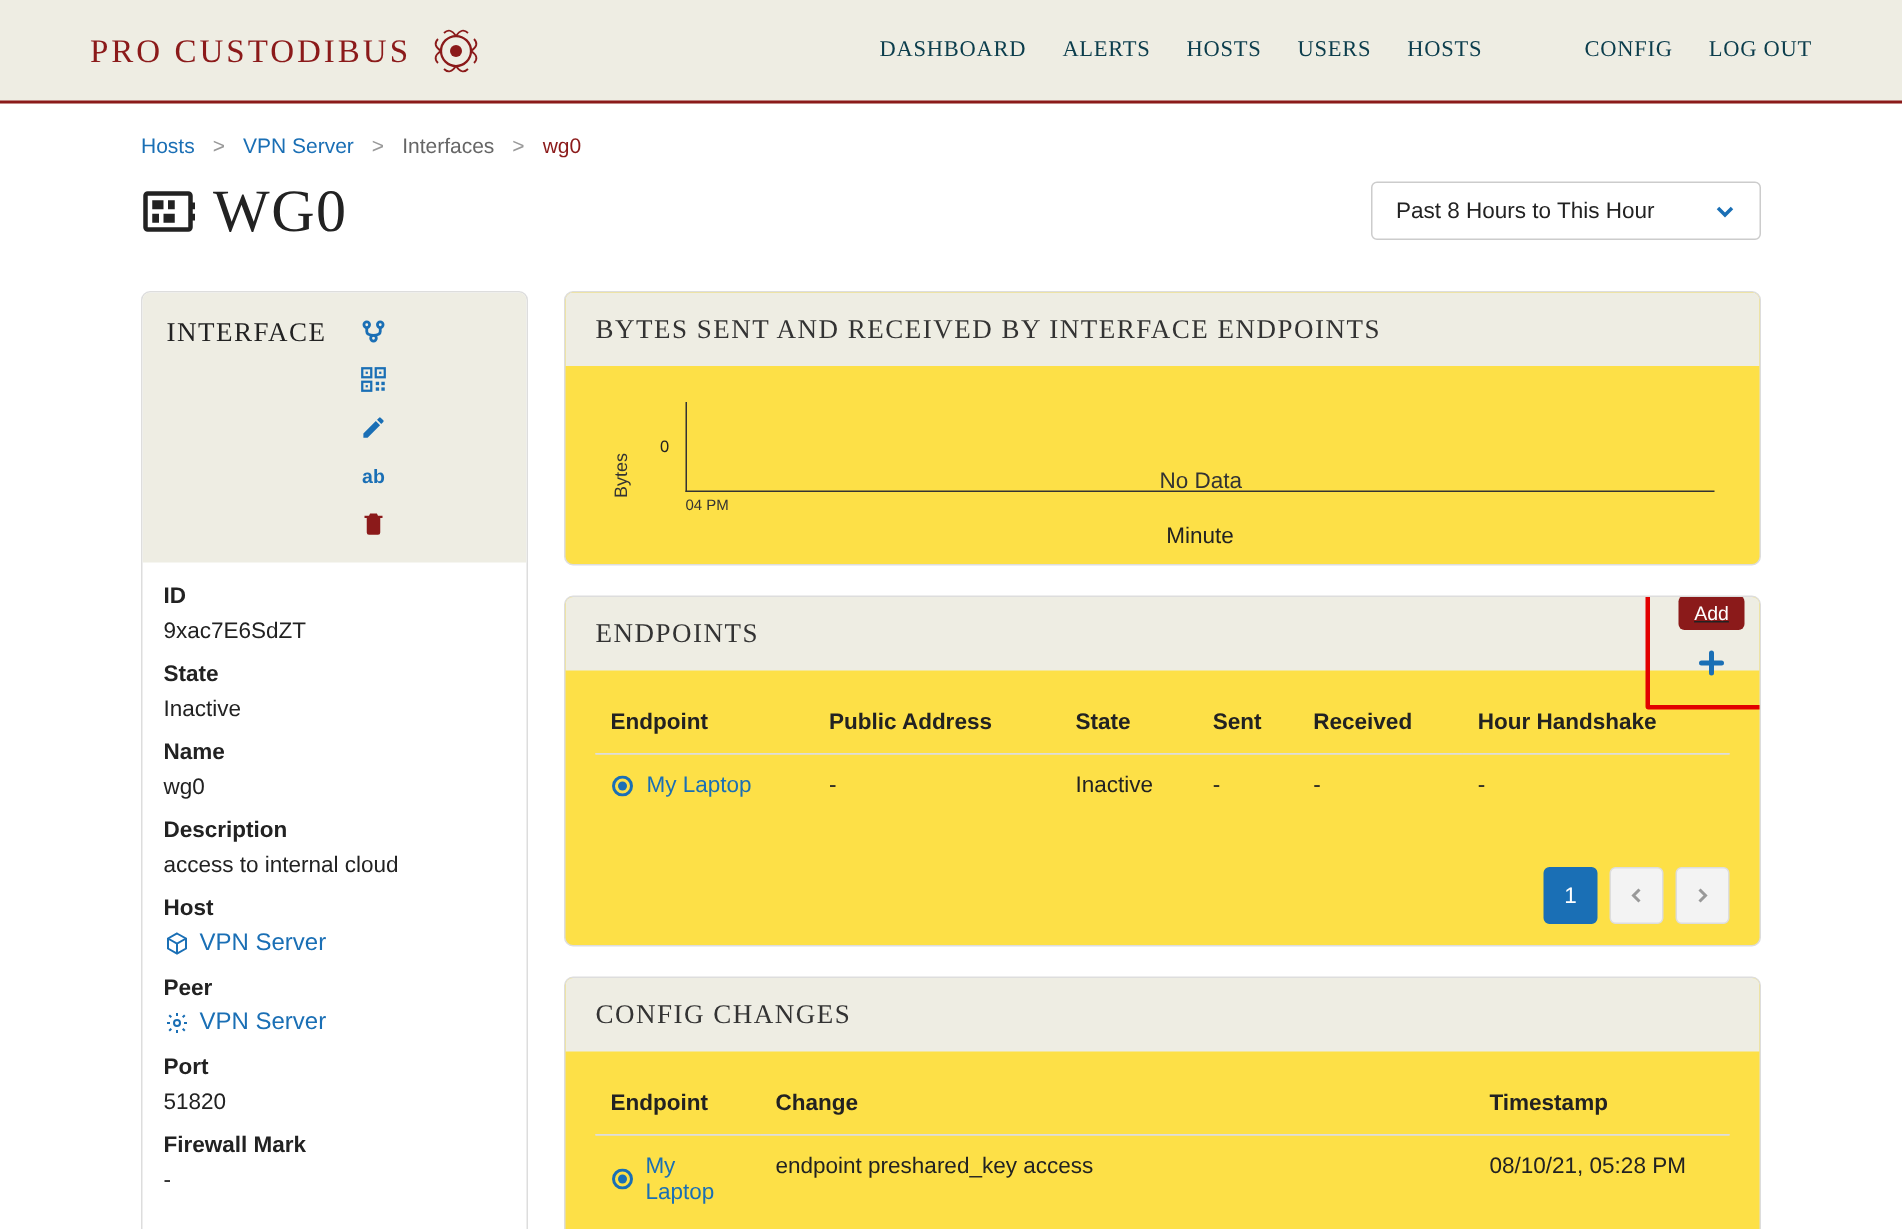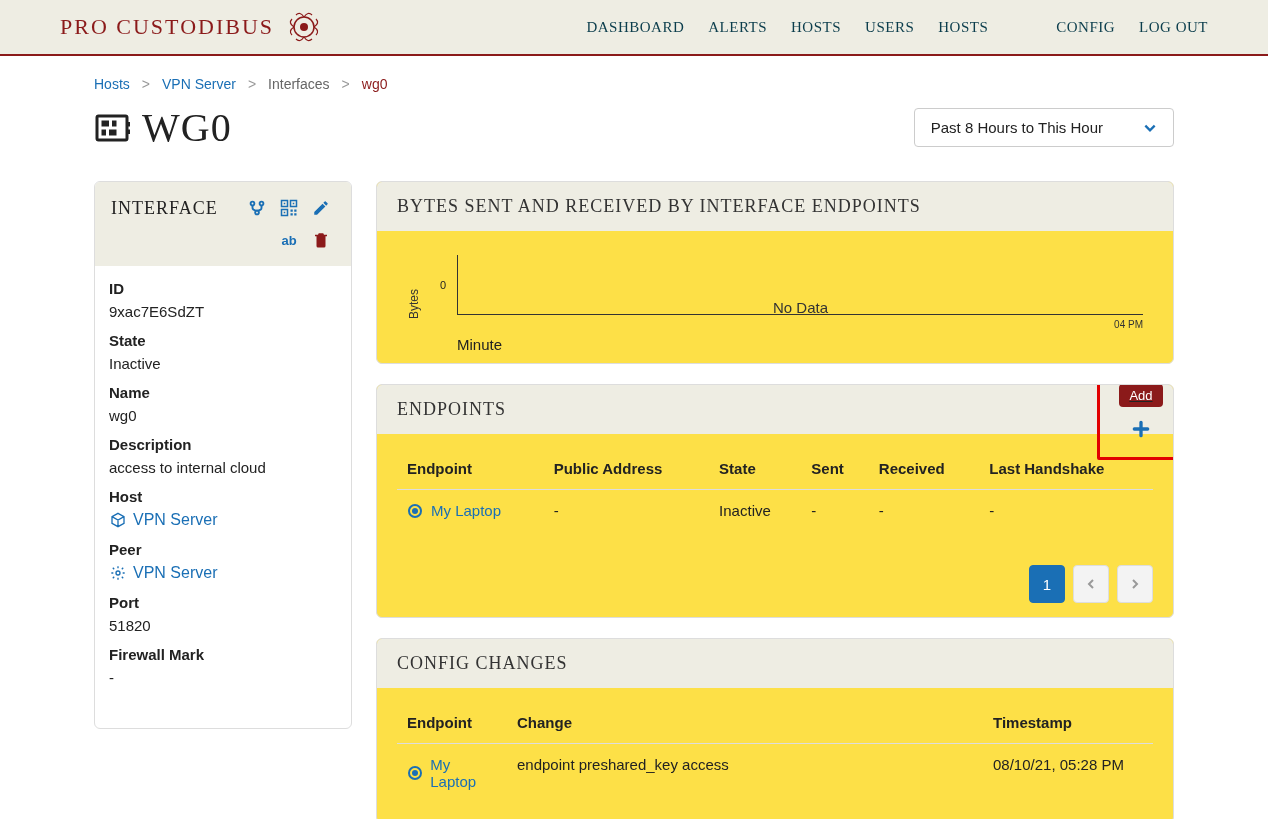--- a/index.html
+++ b/index.html
@@ -1,20 +1,20 @@
 <!DOCTYPE html>
 <html><head>
 <meta charset="utf-8">
 <style>
 * { box-sizing: border-box; margin: 0; padding: 0; }
 body { font-family: Georgia, 'Times New Roman', serif; background: #fff; color: #222; }
 a { text-decoration: none; }
 
 
-.top-header { background: #eeede3; border-bottom: 2px solid #8b1a1a; padding: 0 60px; height: 56px; display: flex; align-items: center; justify-content: space-between; }
+.top-header { background: #eeede3; border-bottom: 2px solid #8b1a1a; padding: 0 60px; height: 69px; display: flex; align-items: center; justify-content: space-between; }
 .brand { display: flex; align-items: center; gap: 12px; }
 .brand-text { color: #8b1a1a; font-size: 22px; letter-spacing: 2px; font-weight: 400; }
 .brand-logo { width: 36px; height: 36px; display: flex; align-items: center; justify-content: center; }
 .nav { display: flex; gap: 24px; align-items: center; }
 .nav-item { color: #0b3d4c; font-size: 15px; letter-spacing: 0.5px; }
 .nav-gap { width: 20px; }
 
 
 .container { max-width: 1120px; margin: 0 auto; padding: 14px 20px 40px; }
 
@@ -40,39 +40,39 @@
 
 
 .panel { border: 1px solid #ddd; border-radius: 6px; overflow: hidden; background: #fde047; }
 .panel-header { background: #eeede3; padding: 14px 20px; display: flex; align-items: center; justify-content: space-between; }
 .panel-title { font-size: 18px; letter-spacing: 1px; color: #333; font-variant: small-caps; }
 .panel-body { padding: 14px 20px 20px; }
 
 
 .side-header { background: #eeede3; padding: 12px 16px; display: flex; align-items: flex-start; justify-content: space-between; }
 .side-title { font-size: 18px; letter-spacing: 1px; padding-top: 4px; font-variant: small-caps; }
-.side-icons { display: flex; flex-wrap: wrap; justify-content: flex-end; width: 100px; gap: 4px; }
+.side-icons { display: flex; flex-wrap: wrap; justify-content: flex-end; width: 100px; gap: 4px; flex-direction: column; }
 .icon-btn { width: 28px; height: 28px; display: flex; align-items: center; justify-content: center; color: #1a6fb5; cursor: pointer; font-size: 16px; }
 .icon-btn.red { color: #8b1a1a; }
 .side-body { padding: 14px 14px 30px; font-family: -apple-system, 'Segoe UI', sans-serif; }
 .field { margin-bottom: 12px; }
 .field-label { font-weight: 700; font-size: 15px; margin-bottom: 6px; }
 .field-value { font-size: 15px; }
 .link { color: #1a6fb5; display: flex; align-items: center; gap: 6px; }
 .inline-icon { display: inline-flex; width: 18px; height: 18px; align-items: center; justify-content: center; }
 
 
 .chart-area { padding: 24px 30px 10px; display: flex; align-items: stretch; gap: 6px; position: relative; }
 .y-label { writing-mode: vertical-rl; transform: rotate(180deg); font-size: 12px; color: #333; text-align: center; font-family: -apple-system, sans-serif; }
 .chart-inner { flex: 1; }
 .axis-box { position: relative; height: 60px; border-left: 1px solid #333; border-bottom: 1px solid #333; margin-left: 30px; }
 .tick0 { position: absolute; left: -18px; top: 24px; font-size: 11px; font-family: -apple-system, sans-serif; }
 .no-data { position: absolute; left: 50%; top: 44px; transform: translateX(-50%); font-size: 15px; color: #333; font-family: -apple-system, sans-serif; }
-.x-tick { text-align: right; font-size: 10px; color: #333; margin-top: 4px; margin-left: 30px; font-family: -apple-system, sans-serif; }
-.x-label { font-size: 15px; margin-top: 6px; margin-left: 30px; font-family: -apple-system, sans-serif; }
+.x-tick { text-align: left; font-size: 10px; color: #333; margin-top: 4px; margin-left: 30px; font-family: -apple-system, sans-serif; }
+.x-label { text-align: center; font-size: 15px; margin-top: 6px; margin-left: 30px; font-family: -apple-system, sans-serif; }
 
 
 table { width: 100%; border-collapse: collapse; font-family: -apple-system, 'Segoe UI', sans-serif; }
 th { text-align: left; font-weight: 700; padding: 12px 10px; border-bottom: 1px solid #ddd; font-size: 15px; }
 td { padding: 12px 10px; font-size: 15px; vertical-align: top; }
 .endpoint-link { color: #1a6fb5; display: flex; align-items: center; gap: 8px; }
 .dot-icon { display: inline-flex; width: 16px; height: 16px; align-items: center; justify-content: center; }
 
 
 .endpoints-header { position: relative; }
@@ -286,21 +286,21 @@
         </div>
         <div class="panel-body">
           <table>
             <thead>
                 <tr>
               <th>Endpoint</th>
               <th>Public Address</th>
               <th>State</th>
               <th>Sent</th>
               <th>Received</th>
-              <th>Last Handshake</th>
+              <th>Hour Handshake</th>
             </tr>
               </thead>
             <tbody>
                 <tr>
               <td>
                     <a class="endpoint-link">
                 <span class="dot-icon">
                         <svg width="14" height="14" viewBox="0 0 14 14">
                           <circle cx="7" cy="7" r="6" fill="none" stroke="#1a6fb5" stroke-width="2"></circle>
                           <circle cx="7" cy="7" r="3" fill="#1a6fb5"></circle>

